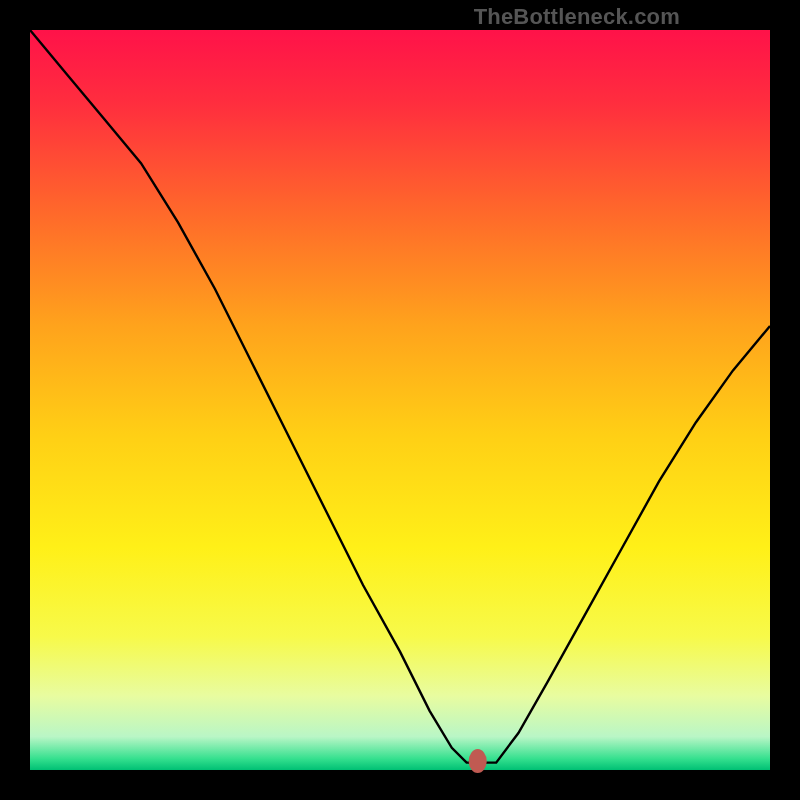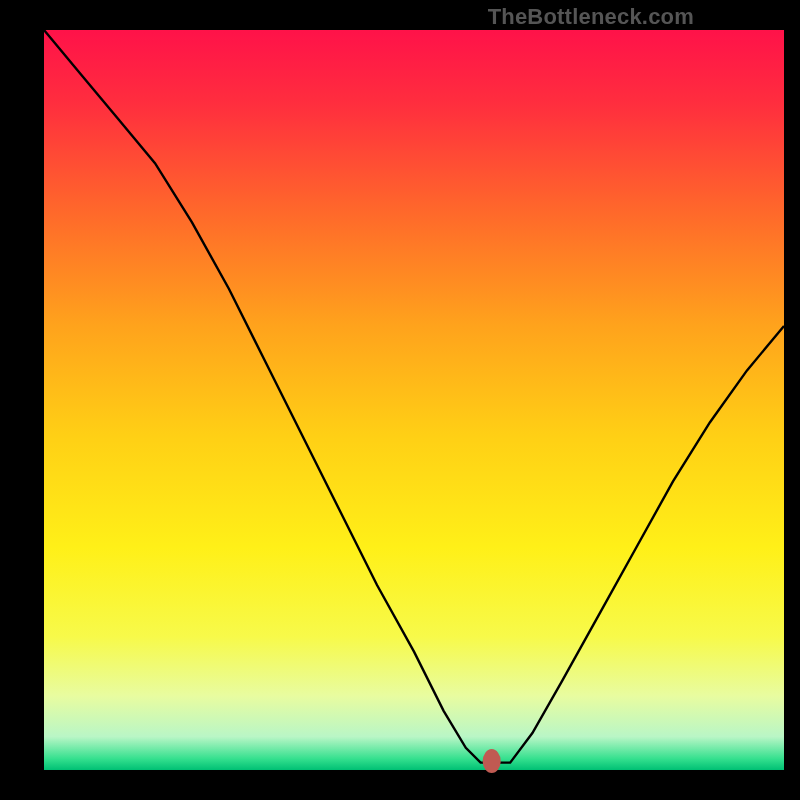--- a/index.html
+++ b/index.html
@@ -7,21 +7,20 @@
     padding: 0;
     width: 800px;
     height: 800px;
     background: #000000;
     overflow: hidden;
   }
   .chart-container {
     position: relative;
     width: 688px;
     height: 800px;
-    margin-left: 14px;
   }
   .watermark {
     position: absolute;
     top: 4px;
     right: 8px;
     font-family: Arial, Helvetica, sans-serif;
     font-size: 22px;
     font-weight: bold;
     color: #555555;
     z-index: 10;

